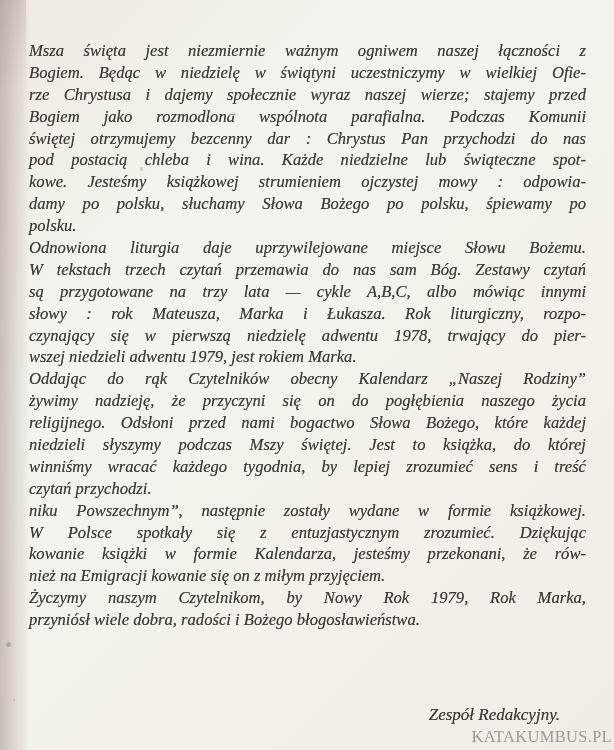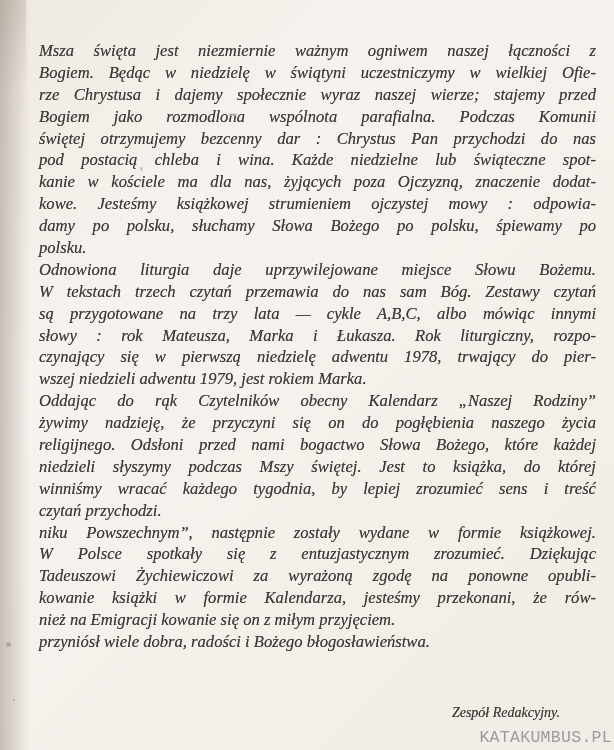--- a/index.html
+++ b/index.html
@@ -40,46 +40,45 @@
   }
   .textblock {
     position: absolute;
     left: 29px;
     top: 40px;
     width: 557px;
     color: var(--ink);
     font-style: italic;
     font-size: 16.6px;
     text-shadow: 0 0 0.4px rgba(62,59,56,0.7);
-    margin-left: 10px;
   }
   .line {
     height: 21.9px;
     line-height: 21.9px;
     white-space: normal;
     overflow: visible;
   }
   .line.just {
     text-align: justify;
     text-align-last: justify;
   }
   .signature {
     position: absolute;
     right: 54px;
     top: 705px;
     color: var(--ink);
     font-style: italic;
-    font-size: 14px;
+    font-size: 17px;
     text-shadow: 0 0 0.4px rgba(62,59,56,0.7);
   }
   .watermark {
     position: absolute;
     right: 2px;
     bottom: 3px;
-    font-family: Liberation Mono, monospace;
+    font-family: Liberation Serif, serif;
     font-size: 16.5px;
     letter-spacing: 0.3px;
     color: var(--watermark);
   }
   .speck { position: absolute; border-radius: 50%; pointer-events: none; }
   .speck.s1 { left: 6px;  top: 642px; width: 5px; height: 5px; background: #8d8d82; opacity: .55; }
   .speck.s2 { left: 13px; top: 699px; width: 2px; height: 2px; background: #9a948c; opacity: .6; }
   .speck.s3 { left: 140px; top: 167px; width: 3px; height: 4px; background: #a59e94; opacity: .5; }
   .speck.s4 { left: 228px; top: 113px; width: 10px; height: 3px; background: #d8d0c6; opacity: .6; border-radius: 40%; }
 </style>
@@ -90,41 +89,40 @@
   <div class="gutter"></div>
   <div class="gutter-top"></div>
 
   <div class="textblock">
       <div class="line just">Msza święta jest niezmiernie ważnym ogniwem naszej łączności z</div>
       <div class="line just">Bogiem. Będąc w niedzielę w świątyni uczestniczymy w wielkiej Ofie-</div>
       <div class="line just">rze Chrystusa i dajemy społecznie wyraz naszej wierze; stajemy przed</div>
       <div class="line just">Bogiem jako rozmodlona wspólnota parafialna. Podczas Komunii</div>
       <div class="line just">świętej otrzymujemy bezcenny dar : Chrystus Pan przychodzi do nas</div>
       <div class="line just">pod postacią chleba i wina. Każde niedzielne lub świąteczne spot-</div>
-      <div class="line just">kanie w kościele ma dla nas, żyjących poza Ojczyzną, znaczenie dodat-</div>
       <div class="line just">kowe. Jesteśmy książkowej strumieniem ojczystej mowy : odpowia-</div>
       <div class="line just">damy po polsku, słuchamy Słowa Bożego po polsku, śpiewamy po</div>
       <div class="line">polsku.</div>
       <div class="line just">Odnowiona liturgia daje uprzywilejowane miejsce Słowu Bożemu.</div>
       <div class="line just">W tekstach trzech czytań przemawia do nas sam Bóg. Zestawy czytań</div>
       <div class="line just">są przygotowane na trzy lata — cykle A,B,C, albo mówiąc innymi</div>
       <div class="line just">słowy : rok Mateusza, Marka i Łukasza. Rok liturgiczny, rozpo-</div>
       <div class="line just">czynający się w pierwszą niedzielę adwentu 1978, trwający do pier-</div>
       <div class="line">wszej niedzieli adwentu 1979, jest rokiem Marka.</div>
       <div class="line just">Oddając do rąk Czytelników obecny Kalendarz „Naszej Rodziny”</div>
       <div class="line just">żywimy nadzieję, że przyczyni się on do pogłębienia naszego życia</div>
       <div class="line just">religijnego. Odsłoni przed nami bogactwo Słowa Bożego, które każdej</div>
       <div class="line just">niedzieli słyszymy podczas Mszy świętej. Jest to książka, do której</div>
       <div class="line just">winniśmy wracać każdego tygodnia, by lepiej zrozumieć sens i treść</div>
       <div class="line">czytań przychodzi.</div>
       <div class="line just">niku Powszechnym”, następnie zostały wydane w formie książkowej.</div>
       <div class="line just">W Polsce spotkały się z entuzjastycznym zrozumieć. Dziękując</div>
-      <div class="line just">Tadeuszowi Żychiewiczowi za wyrażoną zgodę na ponowne opubli-</div>
       <div class="line just">kowanie książki w formie Kalendarza, jesteśmy przekonani, że rów-</div>
       <div class="line">nież na Emigracji kowanie się on z miłym przyjęciem.</div>
+      <div class="line just">Życzymy naszym Czytelnikom, by Nowy Rok 1979, Rok Marka,</div>
       <div class="line">przyniósł wiele dobra, radości i Bożego błogosławieństwa.</div>
     </div>
 
   <div class="signature">Zespół Redakcyjny.</div>
   <div class="watermark">KATAKUMBUS.PL</div>
 
   <div class="speck s1"></div>
   <div class="speck s2"></div>
   <div class="speck s3"></div>
   <div class="speck s4"></div>

